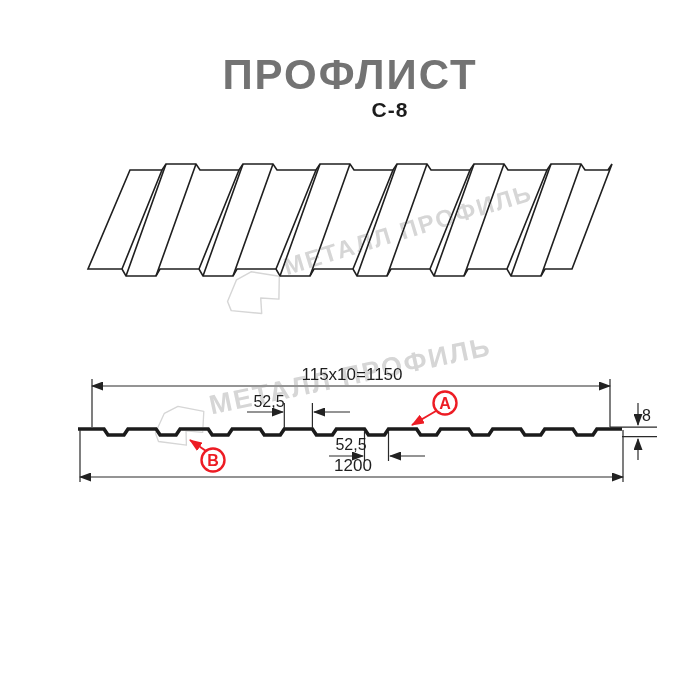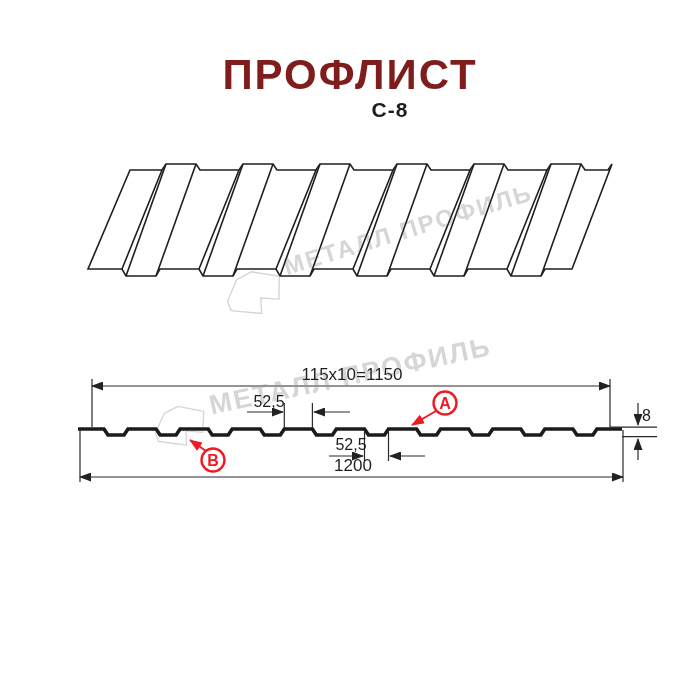--- a/index.html
+++ b/index.html
@@ -2,21 +2,21 @@
 <html><head>
 <meta charset="utf-8">
 <style>
   html,body{margin:0;padding:0;background:#ffffff;}
   .canvas{
     position:relative;width:700px;height:700px;background:#ffffff;overflow:hidden;
     font-family:"Liberation Sans","DejaVu Sans",sans-serif;
   }
   .page-title{
     position:absolute;left:0;top:54px;width:700px;text-align:center;
-    font-size:42px;font-weight:800;letter-spacing:2px;color:#7f1d1d;line-height:1;
+    font-size:42px;font-weight:800;letter-spacing:2px;color:#737373;line-height:1;
   }
   .page-subtitle{
     position:absolute;left:0;top:99px;width:700px;text-align:center;
     font-size:21px;font-weight:700;letter-spacing:1px;color:#1c1c1c;line-height:1;margin-left:40px;
   }
   .footer-note{
     position:absolute;left:0;top:616px;width:700px;text-align:center;
     font-size:19px;font-weight:600;letter-spacing:0.6px;color:#2f2f2f;
   }
   .drawing-svg{position:absolute;left:0;top:0;width:700px;height:700px;}

